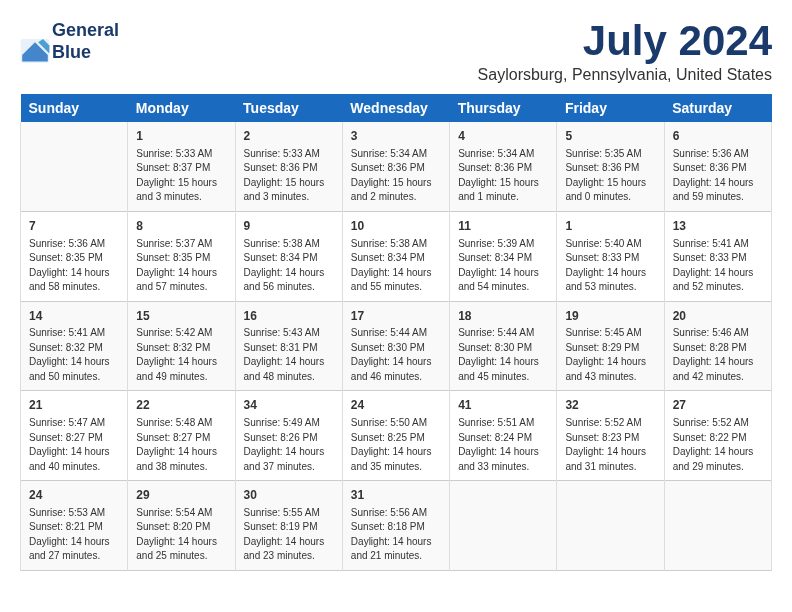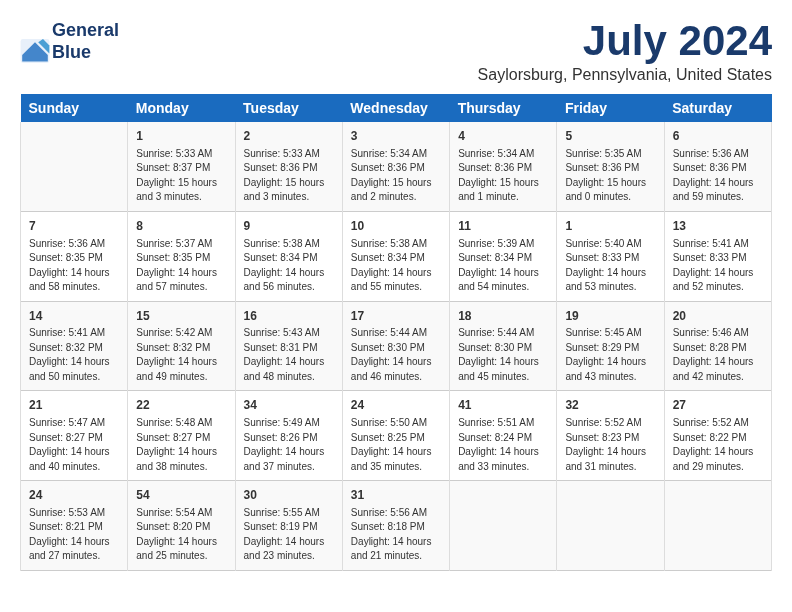--- a/index.html
+++ b/index.html
@@ -242,21 +242,21 @@
           <span class="day-number">27</span>
           <div class="cell-content">Sunrise: 5:52 AM<br>Sunset: 8:22 PM<br>Daylight: 14 hours<br>and 29 minutes.</div>
         </td>
       </tr>
       <tr>
         <td>
           <span class="day-number">24</span>
           <div class="cell-content">Sunrise: 5:53 AM<br>Sunset: 8:21 PM<br>Daylight: 14 hours<br>and 27 minutes.</div>
         </td>
         <td>
-          <span class="day-number">54</span>
+          <span class="day-number">29</span>
           <div class="cell-content">Sunrise: 5:54 AM<br>Sunset: 8:20 PM<br>Daylight: 14 hours<br>and 25 minutes.</div>
         </td>
         <td>
           <span class="day-number">30</span>
           <div class="cell-content">Sunrise: 5:55 AM<br>Sunset: 8:19 PM<br>Daylight: 14 hours<br>and 23 minutes.</div>
         </td>
         <td>
           <span class="day-number">31</span>
           <div class="cell-content">Sunrise: 5:56 AM<br>Sunset: 8:18 PM<br>Daylight: 14 hours<br>and 21 minutes.</div>
         </td>

